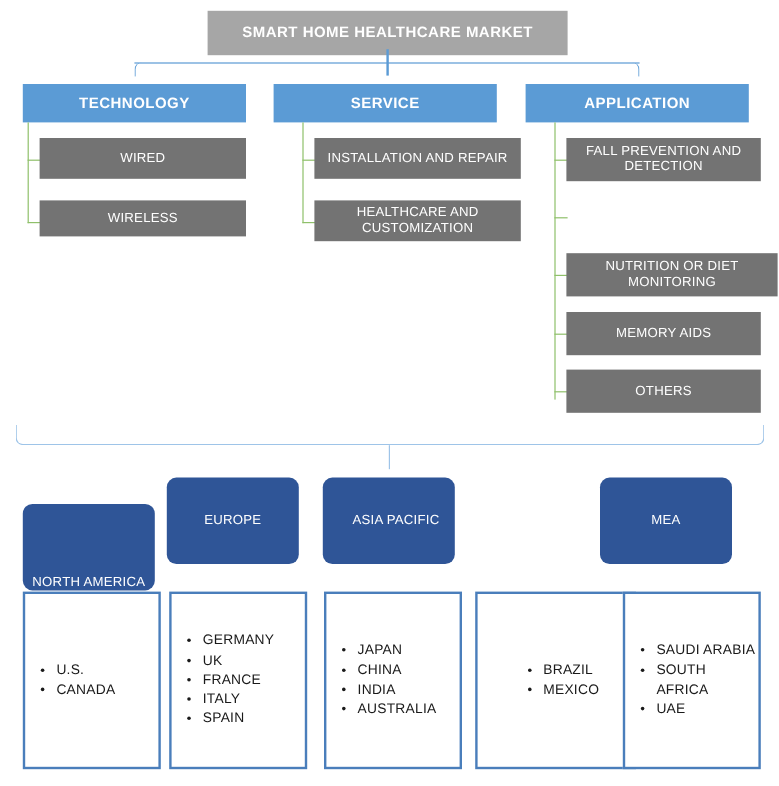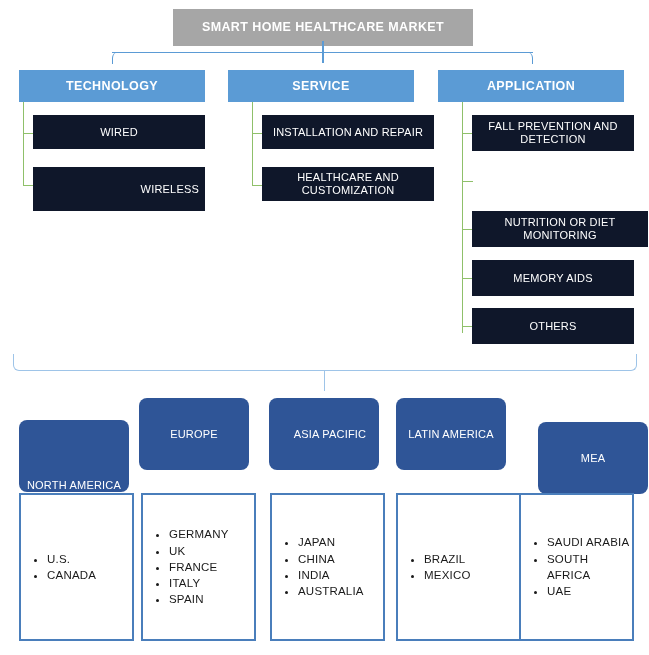--- a/index.html
+++ b/index.html
@@ -33,21 +33,21 @@
     font-size: 12.5px;
     letter-spacing: 0.4px;
   }
   .cat-box {
     background: #5b9bd5;
     font-weight: bold;
     font-size: 12.5px;
     letter-spacing: 0.4px;
   }
   .sub-box {
-    background: #0f172a;
+    background: #737373;
     font-size: 11px;
     letter-spacing: 0.2px;
     padding: 12px 6px;
   }
   .region-box {
     background: #2f5597;
     border-radius: 8px;
     font-size: 11px;
     letter-spacing: 0.2px;
   }
@@ -116,21 +116,21 @@
   <div class="box cat-box" style="left:19px; top:70px; width:186px; height:32px;">
     <span>TECHNOLOGY</span>
   </div>
   <div class="conn-green" style="left:23px; top:102px; width:1px; height:84px;"></div>
   <div class="conn-green" style="left:23px; top:133px; width:11px; height:1px;"></div>
   <div class="conn-green" style="left:23px; top:185px; width:11px; height:1px;"></div>
 
   <div class="box sub-box" style="left:33px; top:115px; width:172px; height:34px;">
     <span>WIRED</span>
   </div>
-  <div class="box sub-box" style="left:33px; top:167px; width:172px; height:44px;justify-content:flex-end;">
+  <div class="box sub-box" style="left:33px; top:167px; width:172px; height:30px;">
     <span>WIRELESS</span>
   </div>
 
   <div class="box cat-box" style="left:228px; top:70px; width:186px; height:32px;">
     <span>SERVICE</span>
   </div>
   <div class="conn-green" style="left:252px; top:102px; width:1px; height:84px;"></div>
   <div class="conn-green" style="left:252px; top:133px; width:11px; height:1px;"></div>
   <div class="conn-green" style="left:252px; top:185px; width:11px; height:1px;"></div>
 
@@ -169,24 +169,21 @@
 
   <div class="box region-box" style="left:19px; top:420px; width:110px; height:72px;align-items:flex-end;">
     <span>NORTH AMERICA</span>
   </div>
   <div class="box region-box" style="left:139px; top:398px; width:110px; height:72px;">
     <span>EUROPE</span>
   </div>
   <div class="box region-box" style="left:269px; top:398px; width:110px; height:72px;padding-left:12px;">
     <span>ASIA PACIFIC</span>
   </div>
-  <div class="box region-box" style="left:396px; top:398px; width:110px; height:72px;">
-    <span>LATIN AMERICA</span>
-  </div>
-  <div class="box region-box" style="left:538px; top:398px; width:110px; height:72px;margin-top:24px;">
+  <div class="box region-box" style="left:500px; top:398px; width:110px; height:72px;">
     <span>MEA</span>
   </div>
 
   <div class="country-box" style="left:19px; top:493px; width:115px; height:148px;">
     <ul class="country-list">
         <li>U.S.</li>
         <li>CANADA</li>
       </ul>
   </div>
   <div class="country-box" style="left:141px; top:493px; width:115px; height:148px;">
@@ -199,21 +196,21 @@
       </ul>
   </div>
   <div class="country-box" style="left:270px; top:493px; width:115px; height:148px;">
     <ul class="country-list">
         <li>JAPAN</li>
         <li>CHINA</li>
         <li>INDIA</li>
         <li>AUSTRALIA</li>
       </ul>
   </div>
-  <div class="country-box" style="left:396px; top:493px; width:134px; height:148px;">
+  <div class="country-box" style="left:396px; top:493px; width:134px; height:148px;justify-content:center;">
     <ul class="country-list">
         <li>BRAZIL</li>
         <li>MEXICO</li>
       </ul>
   </div>
   <div class="country-box" style="left:519px; top:493px; width:115px; height:148px;">
     <ul class="country-list">
         <li>SAUDI ARABIA</li>
         <li>SOUTH AFRICA</li>
         <li>UAE</li>

